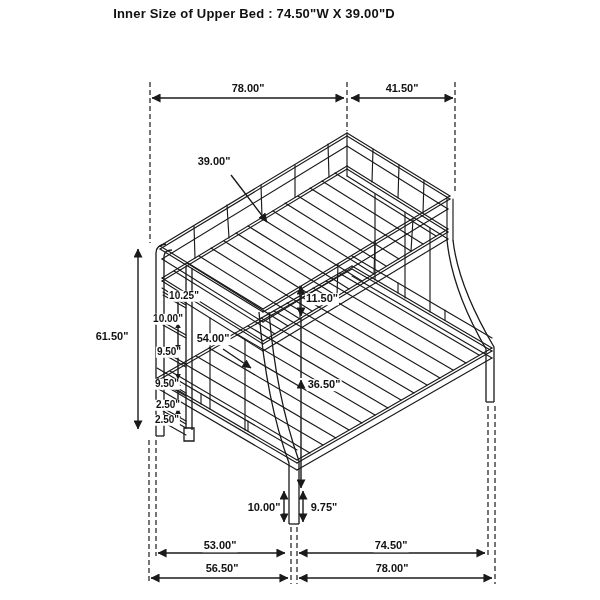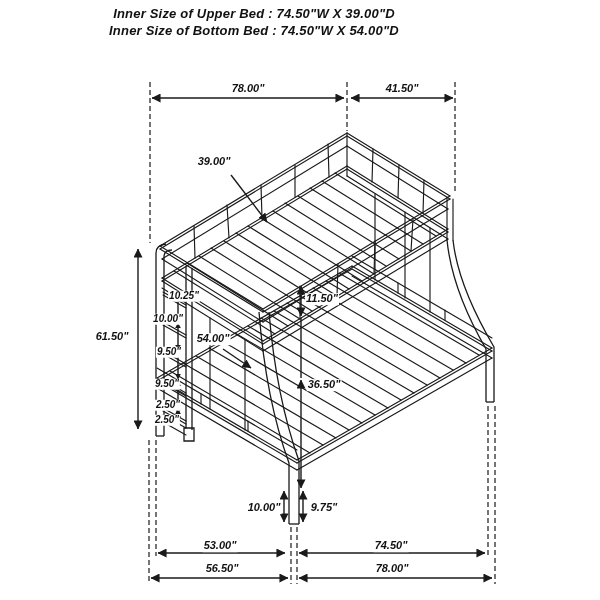--- a/index.html
+++ b/index.html
@@ -1,17 +1,17 @@
 <!DOCTYPE html>
 <html><head>
 <meta charset="utf-8">
 <style>
   html,body{margin:0;padding:0;background:#fff;}
   .stage{position:relative;width:508px;height:600px;background:#ffffff;overflow:hidden;
-         font-family:"Liberation Sans",sans-serif;font-style:italic;}
+         font-family:"Liberation Sans",sans-serif;}
   .stage svg{position:absolute;left:0;top:0;}
   .title{position:absolute;top:5px;left:0;right:0;}
   .title-line{font-weight:bold;font-size:13px;line-height:17px;color:#111;text-align:center;
               letter-spacing:.2px;}
   .dim-label{position:absolute;transform:translate(-50%,-50%);font-weight:bold;font-size:11px;
              color:#111;background:#fff;padding:0 1px;line-height:1.05;white-space:nowrap;}
   .dim-label.sm{font-size:10px;}
   .bed{stroke:#1a1a1a;stroke-width:1.15;fill:none;stroke-linecap:round;}
   .bed2{stroke:#1a1a1a;stroke-width:1.3;fill:none;}
   .dim{stroke:#1a1a1a;stroke-width:1.4;fill:none;}
@@ -215,21 +215,20 @@
 
       <line class="dim" x1="158" y1="553" x2="285" y2="553" marker-start="url(#arr)" marker-end="url(#arr)"></line>
       <line class="dim" x1="299" y1="553" x2="485" y2="553" marker-start="url(#arr)" marker-end="url(#arr)"></line>
       <line class="dim" x1="151" y1="578" x2="288" y2="578" marker-start="url(#arr)" marker-end="url(#arr)"></line>
       <line class="dim" x1="299" y1="578" x2="492" y2="578" marker-start="url(#arr)" marker-end="url(#arr)"></line>
     </g>
   </svg>
 
   <div class="title">
     <div class="title-line">Inner Size of Upper Bed : 74.50"W X 39.00"D</div>
-    <div class="title-line">Inner Size of Bottom Bed : 74.50"W X 54.00"D</div>
   </div>
 
   <div class="dim-label" style="left:248px;top:89px;">78.00"</div>
   <div class="dim-label" style="left:402px;top:89px;">41.50"</div>
   <div class="dim-label" style="left:214px;top:162px;">39.00"</div>
   <div class="dim-label" style="left:112px;top:337px;">61.50"</div>
 
   <div class="dim-label sm" style="left:184px;top:296px;">10.25"</div>
   <div class="dim-label sm" style="left:168px;top:319px;">10.00"</div>
   <div class="dim-label sm" style="left:169px;top:352px;">9.50"</div>

